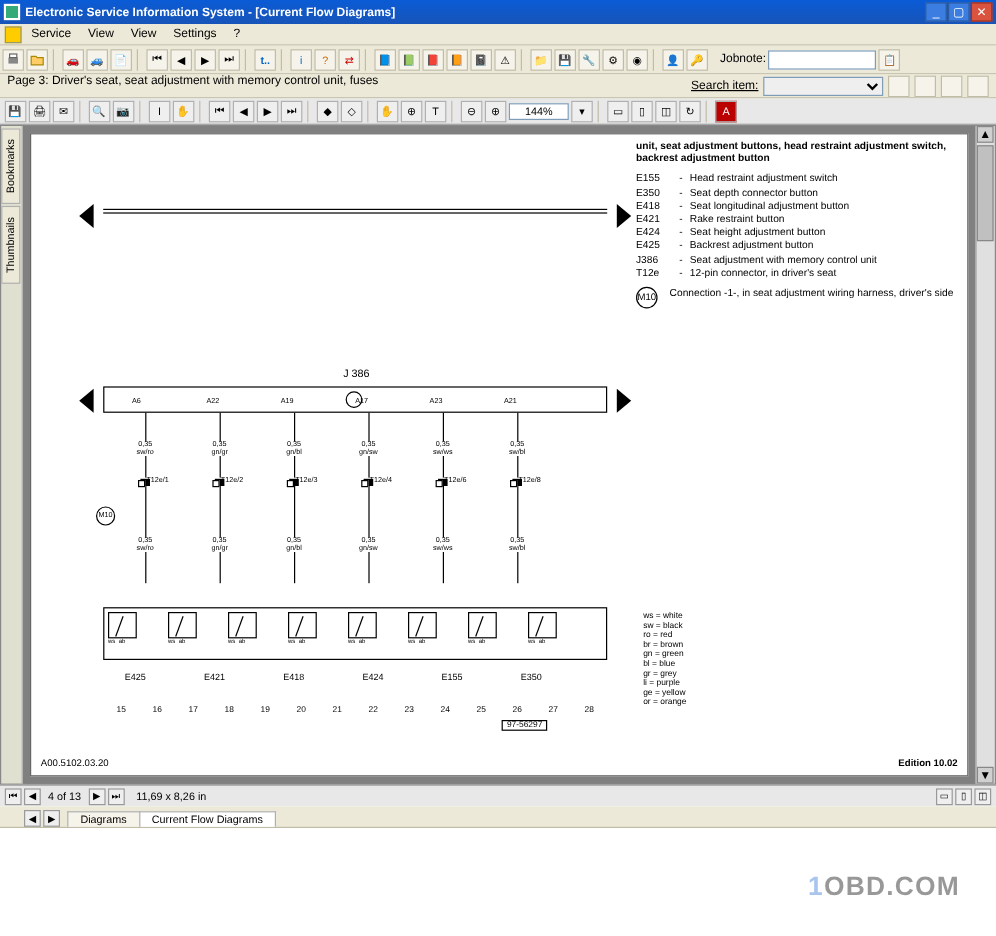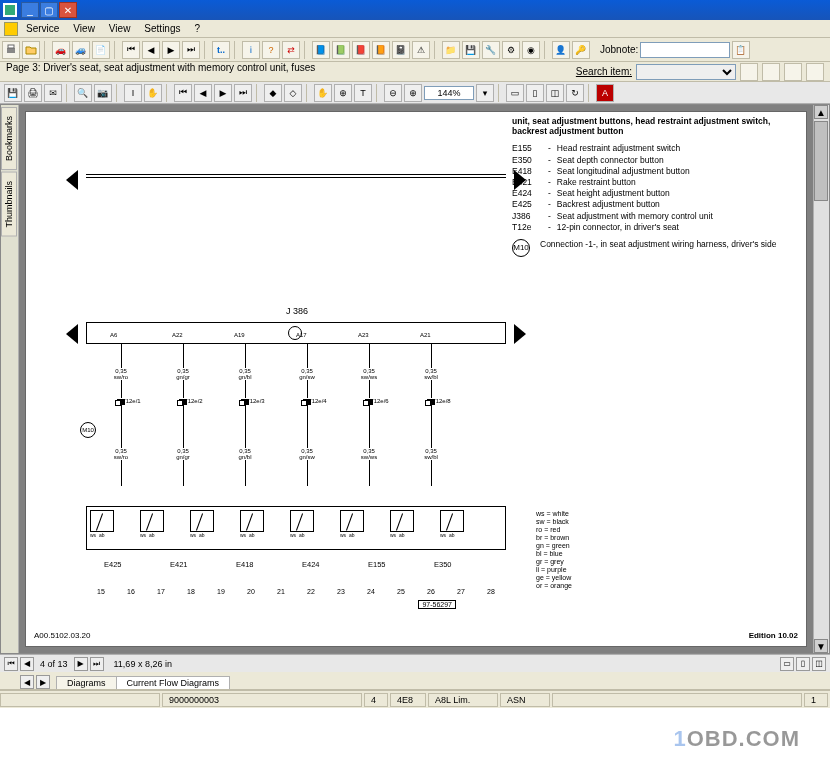--- a/index.html
+++ b/index.html
@@ -41,21 +41,21 @@
   
   .docarea { display:flex; height: 550px; background:#808080; border:1px solid #888;}
   .sidetabs { width:18px; background:#e0e0d0; border-right:1px solid #b0b0b0; position:relative;}
   .sidetab { writing-mode: vertical-rl; transform: rotate(180deg); font-size:9px; padding:8px 2px; background:#ece9d8; border:1px solid #b0b0b0; margin:2px 0; cursor:pointer; text-align:center;}
   .page { background:#fff; margin:6px; flex:1; position:relative; border:1px solid #666; overflow:hidden;}
   .scrollbar-v { width:16px; background:#e0e0e0; border-left:1px solid #b0b0b0; position:relative;}
   .scrollbar-v .thumb { width:14px; height:80px; background:#c0c0c0; border:1px solid #888; margin:16px 0 0 0;}
   .scrollbar-v .arrow { width:14px;height:14px;background:#d0d0d0;border:1px solid #888;position:absolute;display:flex;align-items:center;justify-content:center;}
 
   
-  .diag-desc { position:absolute; top:4px; right:24px; width:270px; font-size:8.5px; line-height:1.2;}
+  .diag-desc { position:absolute; top:4px; right:6px; width:270px; font-size:8.5px; line-height:1.2;}
   .diag-desc b { font-weight:bold; }
   .legend-row { display:flex; gap:6px; margin-top:1px;}
   .legend-row .k { width:30px;}
   .m10 { display:inline-flex; width:18px;height:18px;border:1.5px solid #000;border-radius:50%;align-items:center;justify-content:center;font-size:8px;}
 
   .wiring { position:absolute; left:60px; top:40px; width:420px; height:470px;}
   .topbar { position:absolute; top:170px; left:0; right:0; height:22px; border:1.5px solid #000;}
   .toplabel { position:absolute; top:154px; left:200px; font-size:9px;}
   .arrow-l, .arrow-r { position:absolute; top:172px; width:0;height:0;border-top:10px solid transparent;border-bottom:10px solid transparent;}
   .arrow-l { left:-20px; border-right:12px solid #000;}
@@ -101,20 +101,21 @@
 
 <div class="app">
 
   <div class="titlebar">
     <span class="icon">
       <svg viewBox="0 0 14 14">
           <rect width="14" height="14" fill="#fff"></rect>
           <rect x="2" y="2" width="10" height="10" fill="#3a7"></rect>
         </svg>
     </span>
+    <span class="title">Electronic Service Information System - [Current Flow Diagrams]</span>
     <div class="winbtns">
       <div class="winbtn">_</div>
       <div class="winbtn">▢</div>
       <div class="winbtn close">✕</div>
     </div>
   </div>
 
   <div class="menubar">
     <span class="micon"></span>
     <span class="mitem">Service</span>
@@ -482,28 +483,18 @@
     <div class="navbtn">◫</div>
   </div>
 
   <div class="bottabs">
     <div class="navbtn" style="margin-right:2px;">◀</div>
     <div class="navbtn" style="margin-right:6px;">▶</div>
     <div class="bottab">Diagrams</div>
     <div class="bottab active">Current Flow Diagrams</div>
   </div>
 
-  <div class="statusbar">
-    <div class="cell" style="width:160px;"></div>
-    <div class="cell" style="width:200px;">9000000003</div>
-    <div class="cell" style="width:24px;">4</div>
-    <div class="cell" style="width:36px;">4E8</div>
-    <div class="cell" style="width:70px;">A8L Lim.</div>
-    <div class="cell" style="width:50px;">ASN</div>
-    <div class="cell" style="flex:1;"></div>
-    <div class="cell" style="width:24px;">1</div>
-  </div>
 
   <div class="watermark">
     <span class="o1">1</span><span>OBD.COM</span>
   </div>
 
 </div>
 
 </body></html>

